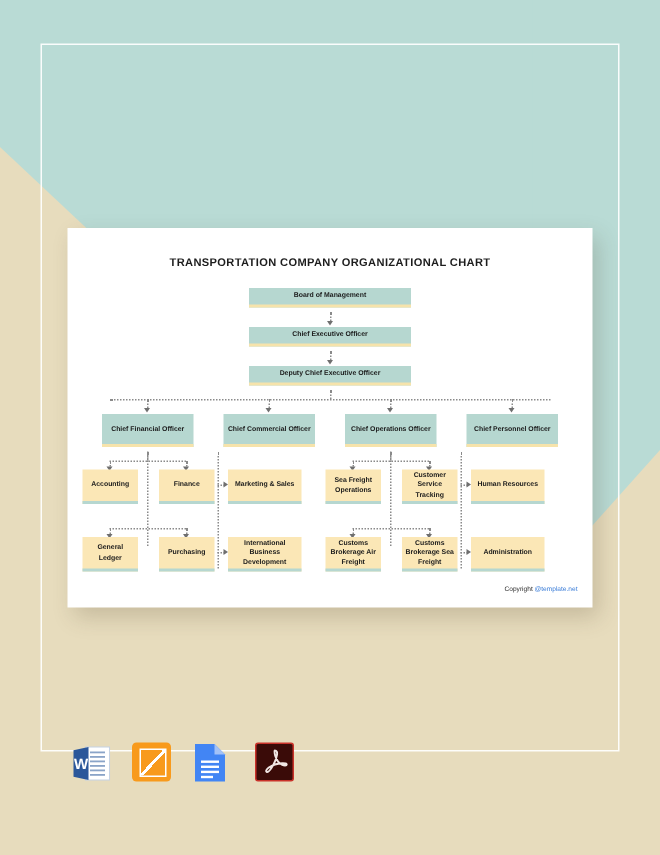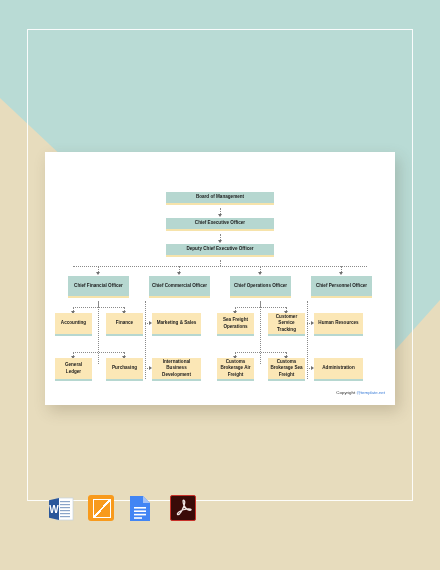--- a/index.html
+++ b/index.html
@@ -150,20 +150,21 @@
 <div id="bg-root">
   <div class="bg-teal"></div>
   <div class="bg-beige-bottom"></div>
   <div class="bg-beige-left"></div>
   <div class="bg-teal-right"></div>
   <div class="frame"></div>
 </div>
 
 <div class="card">
 
+  <div class="doc-title">TRANSPORTATION COMPANY ORGANIZATIONAL CHART</div>
 
   <div class="chart">
 
     <div class="node teal" style="left:121px; top:40px; width:108px; height:13px;">
       <span>Board of Management</span>
     </div>
 
     <div class="vline" style="left:175px; top:56px; height:6px;"></div>
     <div class="arrow-d" style="left:173px; top:62px;"></div>
 

